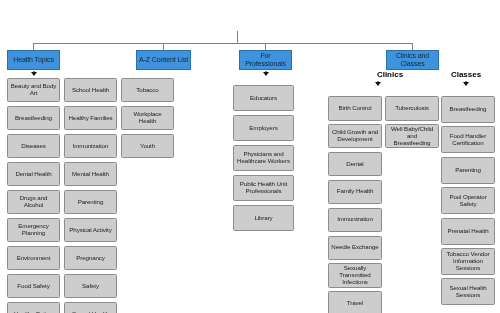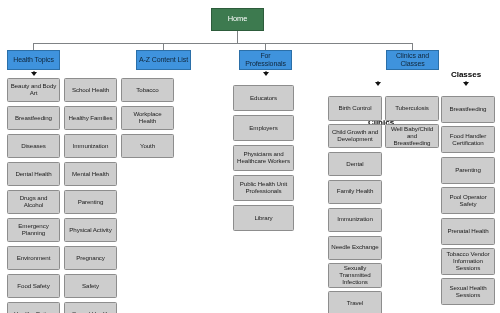--- a/index.html
+++ b/index.html
@@ -98,23 +98,20 @@
 <div id="sitemap">
 
   <div class="conn conn-v" style="left:237px; top:31px; height:12px;"></div>
   <div class="conn conn-h" style="left:33px; top:43px; width:380px;"></div>
 
   <div class="conn conn-v" style="left:33px; top:43px; height:7px;"></div>
   <div class="conn conn-v" style="left:163px; top:43px; height:7px;"></div>
   <div class="conn conn-v" style="left:265px; top:43px; height:7px;"></div>
   <div class="conn conn-v" style="left:412px; top:43px; height:7px;"></div>
 
-  <div class="node node-root" style="left:211px; top:8px; width:53px; height:23px;">
-    <span>Home</span>
-  </div>
 
   <div class="node node-cat" style="left:7px; top:50px; width:53px; height:20px;">
     <span>Health Topics</span>
   </div>
   <div class="arrow-stem" style="left:33.5px; top:71px;"></div>
   <div class="arrow" style="left:33.5px; top:72px;"></div>
 
   <div class="node node-cat" style="left:136px; top:50px; width:55px; height:20px;">
     <span>A-Z Content List</span>
   </div>
@@ -124,21 +121,21 @@
     <span>Professionals</span>
   </div>
   <div class="arrow-stem" style="left:265.5px; top:71px;"></div>
   <div class="arrow" style="left:265.5px; top:72px;"></div>
 
   <div class="node node-cat" style="left:386px; top:50px; width:53px; height:20px; flex-direction:column;">
     <span>Clinics and</span>
     <span>Classes</span>
   </div>
 
-  <div class="group-head" style="left:381px; top:70px;margin-top:48px;">
+  <div class="group-head" style="left:390px; top:70px;">
     <span>Clinics</span>
   </div>
   <div class="arrow-stem" style="left:378px; top:81px;"></div>
   <div class="arrow" style="left:378px; top:82px;"></div>
 
   <div class="group-head" style="left:466px; top:70px;">
     <span>Classes</span>
   </div>
   <div class="arrow-stem" style="left:466px; top:81px;"></div>
   <div class="arrow" style="left:466px; top:82px;"></div>

